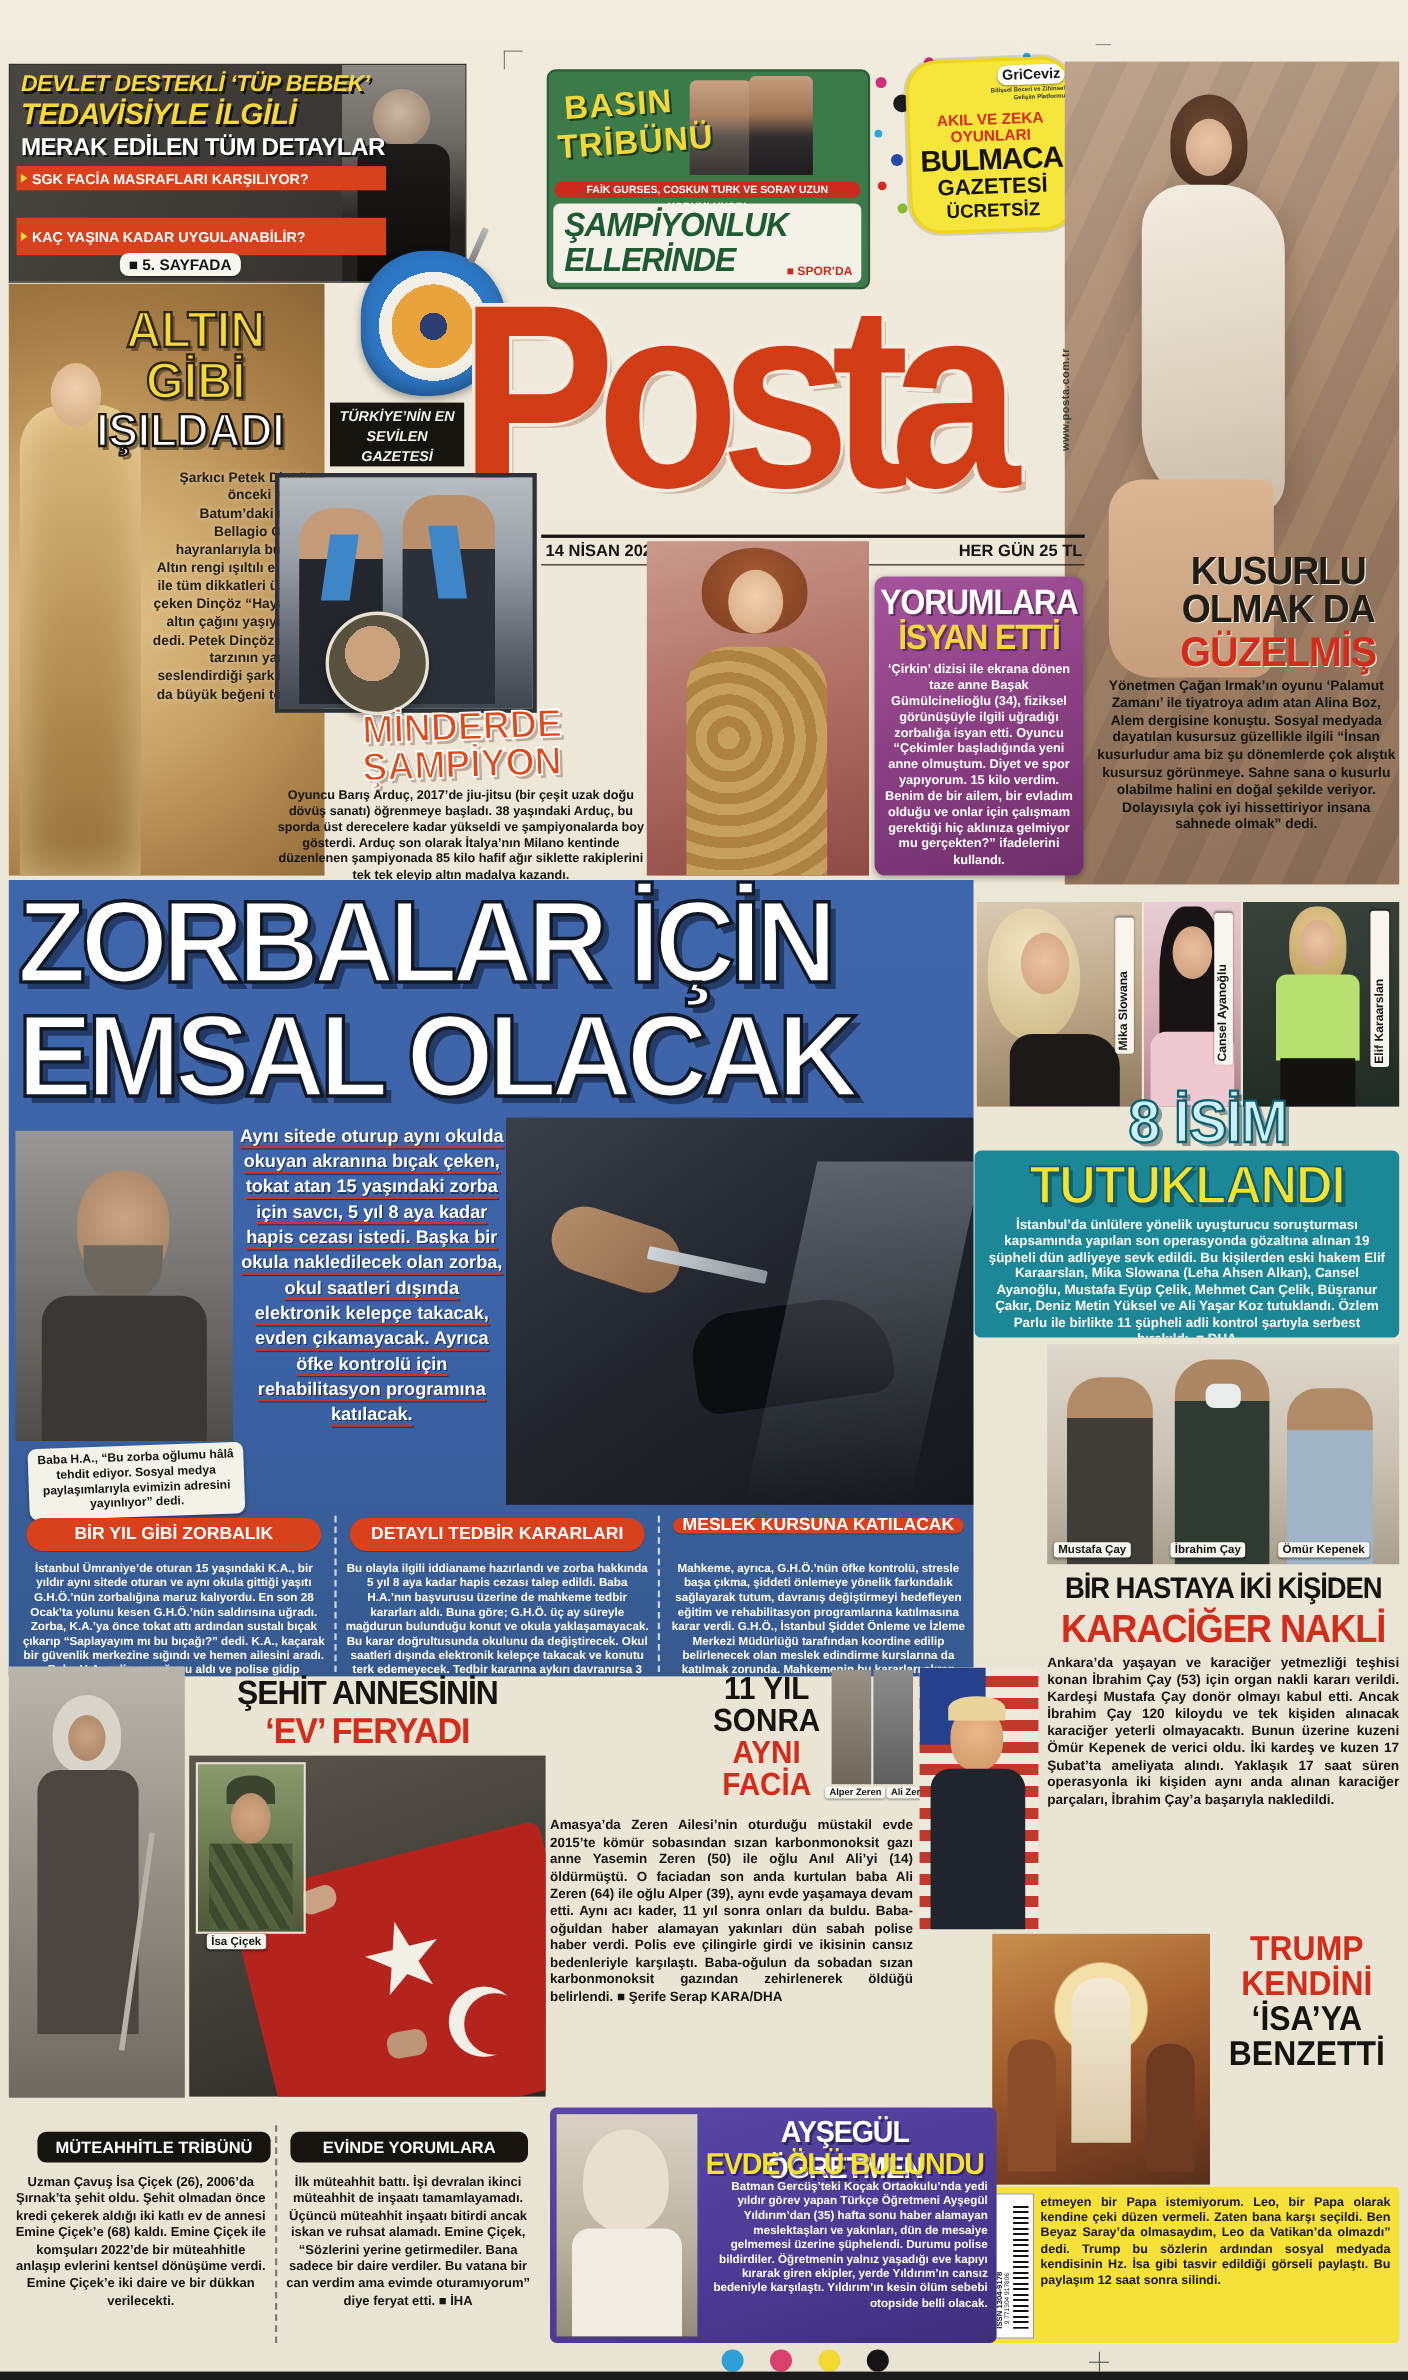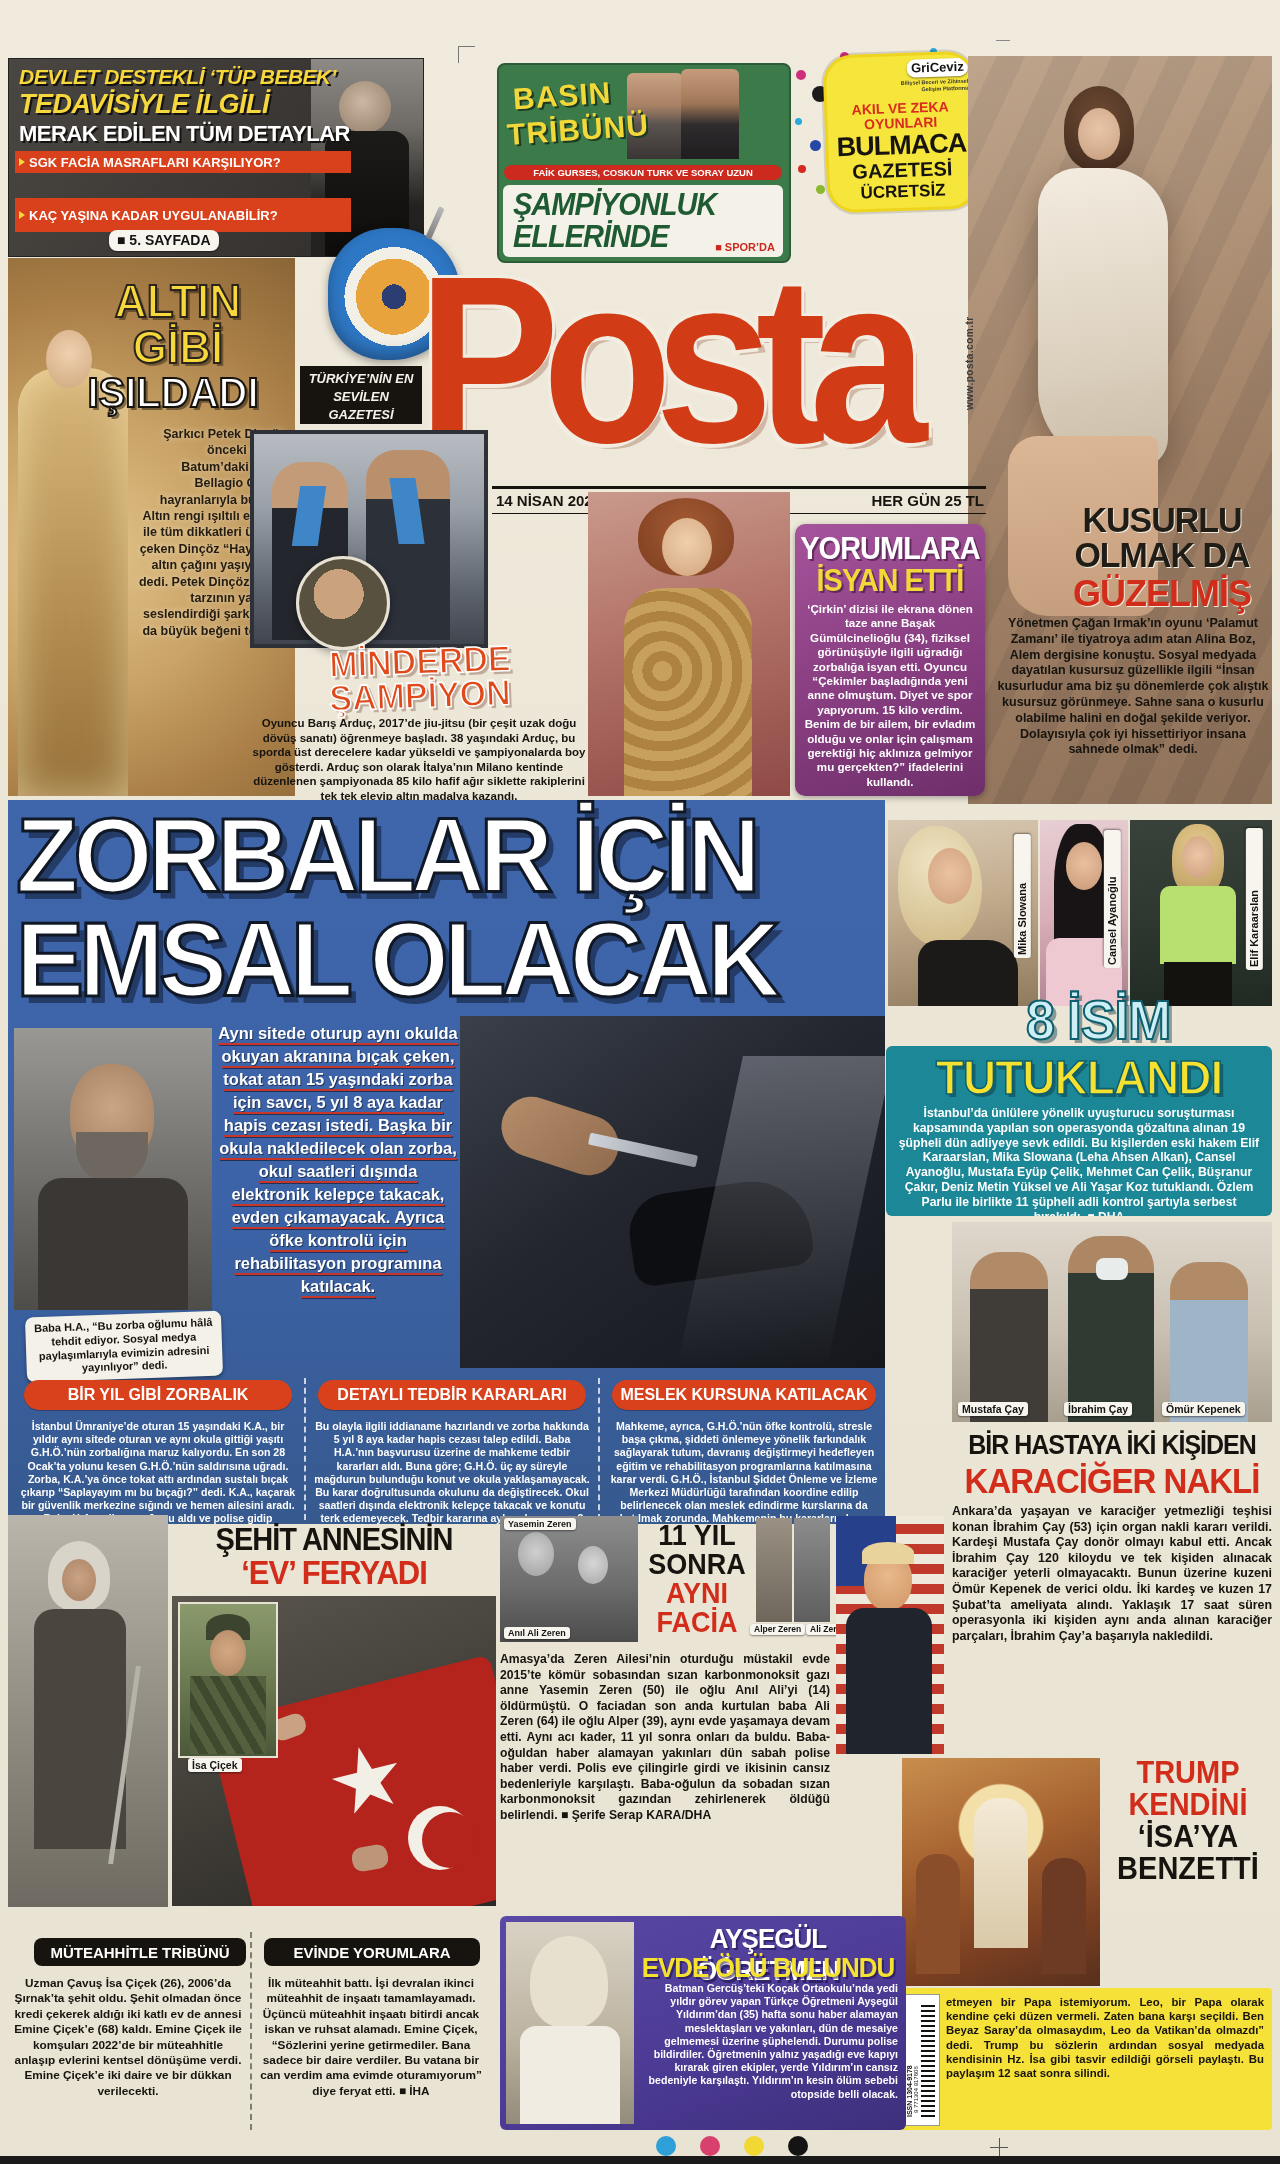--- a/index.html
+++ b/index.html
@@ -170,21 +170,21 @@
       <div class="abs" style="left:128px;top:128px;width:110px;height:12px;background:linear-gradient(90deg,#cfd4da,#8f949c);transform:rotate(12deg);border-radius:2px"></div>
       <div class="abs" style="left:170px;top:170px;width:180px;height:90px;border-radius:40px 60px 20px 20px;background:#0d0e12;transform:rotate(-8deg)"></div>
       <div class="abs" style="left:250px;top:40px;width:150px;height:310px;background:linear-gradient(180deg,rgba(200,205,215,.35),rgba(200,205,215,0));transform:skewX(-12deg)"></div>
     </div>
 
     <div class="dashv abs" style="left:296px;top:578px;height:142px"></div>
     <div class="dashv abs" style="left:590px;top:578px;height:142px"></div>
 
     <div class="pill abs" style="left:16px;top:580px;width:268px;height:30px;font-size:16px">BİR YIL GİBİ ZORBALIK</div>
     <div class="pill abs" style="left:310px;top:580px;width:268px;height:30px;font-size:16px">DETAYLI TEDBİR KARARLARI</div>
-    <div class="pill abs" style="left:604px;top:580px;width:264px;height:30px;font-size:16px">MESLEK KURSUNA KATILACAK</div>
+    <div class="pill abs" style="left:604px;top:580px;width:264px;height:14px;font-size:16px">MESLEK KURSUNA KATILACAK</div>
 
     <div class="abs b c" style="left:12px;top:620px;width:276px;font-size:10.6px;line-height:13.2px;color:#fff">İstanbul Ümraniye’de oturan 15 yaşındaki K.A., bir yıldır aynı sitede oturan ve aynı okula gittiği yaşıtı G.H.Ö.’nün zorbalığına maruz kalıyordu. En son 28 Ocak’ta yolunu kesen G.H.Ö.’nün saldırısına uğradı. Zorba, K.A.’ya önce tokat attı ardından sustalı bıçak çıkarıp “Saplayayım mı bu bıçağı?” dedi. K.A., kaçarak bir güvenlik merkezine sığındı ve hemen ailesini aradı. Baba H.A. gelip çocuğunu aldı ve polise gidip şikayetçi oldular. Konu yargıya taşındı.</div>
     <div class="abs b c" style="left:306px;top:620px;width:276px;font-size:10.6px;line-height:13.2px;color:#fff">Bu olayla ilgili iddianame hazırlandı ve zorba hakkında 5 yıl 8 aya kadar hapis cezası talep edildi. Baba H.A.’nın başvurusu üzerine de mahkeme tedbir kararları aldı. Buna göre; G.H.Ö. üç ay süreyle mağdurun bulunduğu konut ve okula yaklaşamayacak. Bu karar doğrultusunda okulunu da değiştirecek. Okul saatleri dışında elektronik kelepçe takacak ve konutu terk edemeyecek. Tedbir kararına aykırı davranırsa 3 günden 10 güne, tekrarında 15 günden 30 güne kadar zorlama hapsi uygulanacak.</div>
     <div class="abs b c" style="left:600px;top:620px;width:272px;font-size:10.6px;line-height:13.2px;color:#fff">Mahkeme, ayrıca, G.H.Ö.’nün öfke kontrolü, stresle başa çıkma, şiddeti önlemeye yönelik farkındalık sağlayarak tutum, davranış değiştirmeyi hedefleyen eğitim ve rehabilitasyon programlarına katılmasına karar verdi. G.H.Ö., İstanbul Şiddet Önleme ve İzleme Merkezi Müdürlüğü tarafından koordine edilip belirlenecek olan meslek edindirme kurslarına da katılmak zorunda. Mahkemenin bu kararları akran zorbalığına kalkışan tüm çocuklar için emsal teşkil edecek.</div>
   </div>
 
   <div class="ph" style="left:888px;top:820px;width:150px;height:186px;background:linear-gradient(170deg,#d9cab4 0%,#c2ab8d 45%,#8f7a5e 100%)">
     <div class="abs" style="left:10px;top:6px;width:84px;height:120px;border-radius:45% 55% 50% 50%;background:radial-gradient(circle at 45% 30%,#efe3c2,#cdb783)"></div>
     <div class="abs" style="left:40px;top:28px;width:44px;height:56px;border-radius:50%;background:radial-gradient(circle at 50% 45%,#eac3a2,#cf9f7c)"></div>
     <div class="abs" style="left:30px;top:120px;width:100px;height:66px;background:#1c1a19;border-radius:20px 30px 0 0"></div>
@@ -239,26 +239,20 @@
     <div class="abs" style="left:100px;top:120px;width:34px;height:22px;border-radius:10px;background:#c9a183;transform:rotate(-20deg)"></div>
     <div class="abs" style="left:180px;top:250px;width:36px;height:24px;border-radius:10px;background:#bd9578;transform:rotate(-10deg)"></div>
   </div>
   <div class="ph" style="left:178px;top:1602px;width:96px;height:152px;border:2px solid #e8e2d4;background:linear-gradient(180deg,#8b9a6d 0%,#6d7b52 50%,#4c583a 100%)">
     <div class="abs" style="left:26px;top:10px;width:44px;height:26px;border-radius:50% 50% 0 0;background:#3c4430"></div>
     <div class="abs" style="left:30px;top:26px;width:36px;height:46px;border-radius:50%;background:radial-gradient(circle at 50% 45%,#d3a983,#b08462)"></div>
     <div class="abs" style="left:10px;top:72px;width:76px;height:78px;background:repeating-linear-gradient(60deg,#55603f 0 8px,#3e4a2e 8px 16px)"></div>
   </div>
   <div class="chip abs" style="left:188px;top:1758px;font-size:10.5px">İsa Çiçek</div>
 
-  <div class="ph" style="left:500px;top:1516px;width:138px;height:126px;background:linear-gradient(180deg,#8d8d8d 0%,#6d6d6d 55%,#4c4c4c 100%)">
-    <div class="abs" style="left:18px;top:16px;width:36px;height:44px;border-radius:50%;background:radial-gradient(circle at 50% 45%,#cfcfcf,#a0a0a0)"></div>
-    <div class="abs" style="left:78px;top:30px;width:30px;height:38px;border-radius:50%;background:radial-gradient(circle at 50% 45%,#d6d6d6,#a8a8a8)"></div>
-    <div class="chip abs" style="left:4px;top:2px;font-size:9px">Yasemin Zeren</div>
-    <div class="chip abs" style="left:4px;bottom:3px;font-size:9px">Anıl Ali Zeren</div>
-  </div>
   <div class="abs x c" style="left:640px;top:1520px;width:114px;font-size:27px;color:#17140f;transform:scaleY(1.08)">11 YIL</div>
   <div class="abs x c" style="left:640px;top:1549px;width:114px;font-size:27px;color:#17140f;transform:scaleY(1.08)">SONRA</div>
   <div class="abs x c" style="left:640px;top:1578px;width:114px;font-size:27px;color:#d22c1a;transform:scaleY(1.08)">AYNI</div>
   <div class="abs x c" style="left:640px;top:1607px;width:114px;font-size:27px;color:#d22c1a;transform:scaleY(1.08)">FACİA</div>
   <div class="ph" style="left:756px;top:1518px;width:36px;height:104px;background:linear-gradient(180deg,#9a9184 0%,#6f675c 100%)"></div>
   <div class="ph" style="left:794px;top:1518px;width:36px;height:104px;background:linear-gradient(180deg,#8c8c8c 0%,#5e5e5e 100%)"></div>
   <div class="chip abs" style="left:750px;top:1624px;font-size:8.5px">Alper Zeren</div>
   <div class="chip abs" style="left:806px;top:1624px;font-size:8.5px">Ali Zeren</div>
   <div class="abs b" style="left:500px;top:1652px;width:330px;font-size:12.2px;line-height:15.6px;color:#17140f;text-align:justify">Amasya’da Zeren Ailesi’nin oturduğu müstakil evde 2015’te kömür sobasından sızan karbonmonoksit gazı anne Yasemin Zeren (50) ile oğlu Anıl Ali’yi (14) öldürmüştü. O faciadan son anda kurtulan baba Ali Zeren (64) ile oğlu Alper (39), aynı evde yaşamaya devam etti. Aynı acı kader, 11 yıl sonra onları da buldu. Baba-oğuldan haber alamayan yakınları dün sabah polise haber verdi. Polis eve çilingirle girdi ve ikisinin cansız bedenleriyle karşılaştı. Baba-oğulun da sobadan sızan karbonmonoksit gazından zehirlenerek öldüğü belirlendi. ■ Şerife Serap KARA/DHA</div>
 

